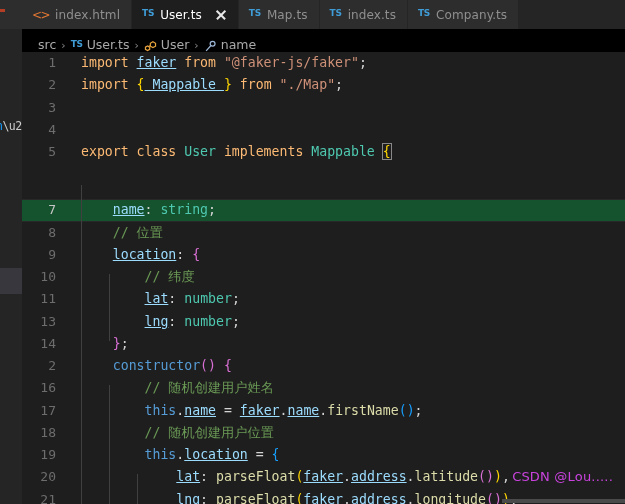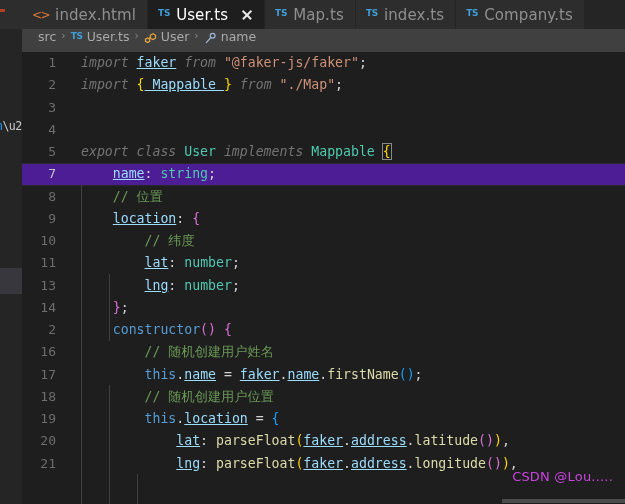--- a/index.html
+++ b/index.html
@@ -107,21 +107,21 @@
     line-height: 1;
   }
   .tab-icon.ts { color: #3f9cd6; position: relative; top: -1px; }
   .tab-icon.html {
     color: #e37933;
     font-size: 12px;
     font-weight: normal;
     letter-spacing: -1.5px;
   }
   .tab-label {
-    font-size: 15px;
+    font-size: 12px;
     color: #8f8f8f;
     letter-spacing: 0.1px;
   }
   .tab.active .tab-label { color: #ffffff; }
   .tab-close {
     margin-left: 12px;
     width: 13px;
     height: 13px;
     position: relative;
     flex: 0 0 13px;
@@ -136,23 +136,23 @@
     background: #e8e8e8;
   }
   .tab-close::before { transform: rotate(45deg); }
   .tab-close::after  { transform: rotate(-45deg); }
 
   
   .breadcrumb {
     height: 23px;
     flex: 0 0 23px;
     display: flex;
-    align-items: flex-start;
+    align-items: flex-end;
     padding-left: 16px;
-    background: #404040;
+    background: #000000;
     font-size: 12.5px;
     color: #a9a9a9;
     white-space: nowrap;
     overflow: hidden;
   }
   .crumb { display: flex; align-items: center; cursor: pointer; }
   .crumb-text { color: #a9a9a9; }
   .crumb-sep {
     margin: 0 5px;
     color: #8a8a8a;
@@ -197,25 +197,26 @@
   }
   .code-line {
     position: relative;
     height: 22.25px;
     line-height: 22.25px;
     white-space: pre;
     font-family: "DejaVu Sans Mono", monospace;
     font-size: 13.2px;
   }
   .code-line.current {
-    background: #4c1d95;
+    background: #14532d;
     border-top: 1px solid #282828;
     border-bottom: 1px solid #282828;
     height: 20.25px;
     line-height: 20.25px;
+    margin-top: 36px;
   }
   .ln {
     display: inline-block;
     width: 46px;
     padding-right: 12px;
     box-sizing: border-box;
     text-align: right;
     color: #6d6d6d;
     font-family: "DejaVu Sans Mono", monospace;
     font-size: 13px;
@@ -234,21 +235,21 @@
     left: 0; top: 0; right: 0; bottom: 0;
     pointer-events: none;
   }
   .guide {
     position: absolute;
     width: 1px;
     background: #404040;
   }
 
   
-  .t-kw   { color: #737373; font-style: italic; }   
+  .t-kw   { color: #fdba74; }   
   .t-kw2  { color: #569cd6; margin-top: 48px; }   
   .t-var  { color: #9cdcfe; text-decoration: underline; }   
   .t-type { color: #4ec9b0; }   
   .t-str  { color: #ce9178; }   
   .t-cmt  { color: #6a9955; }   
   .t-fn   { color: #dcdcaa; }   
   .t-op   { color: #d4d4d4; }   
   .t-br1  { color: #ffd700; }   
   .t-br2  { color: #da70d6; }   
   .t-br3  { color: #179fff; }   

